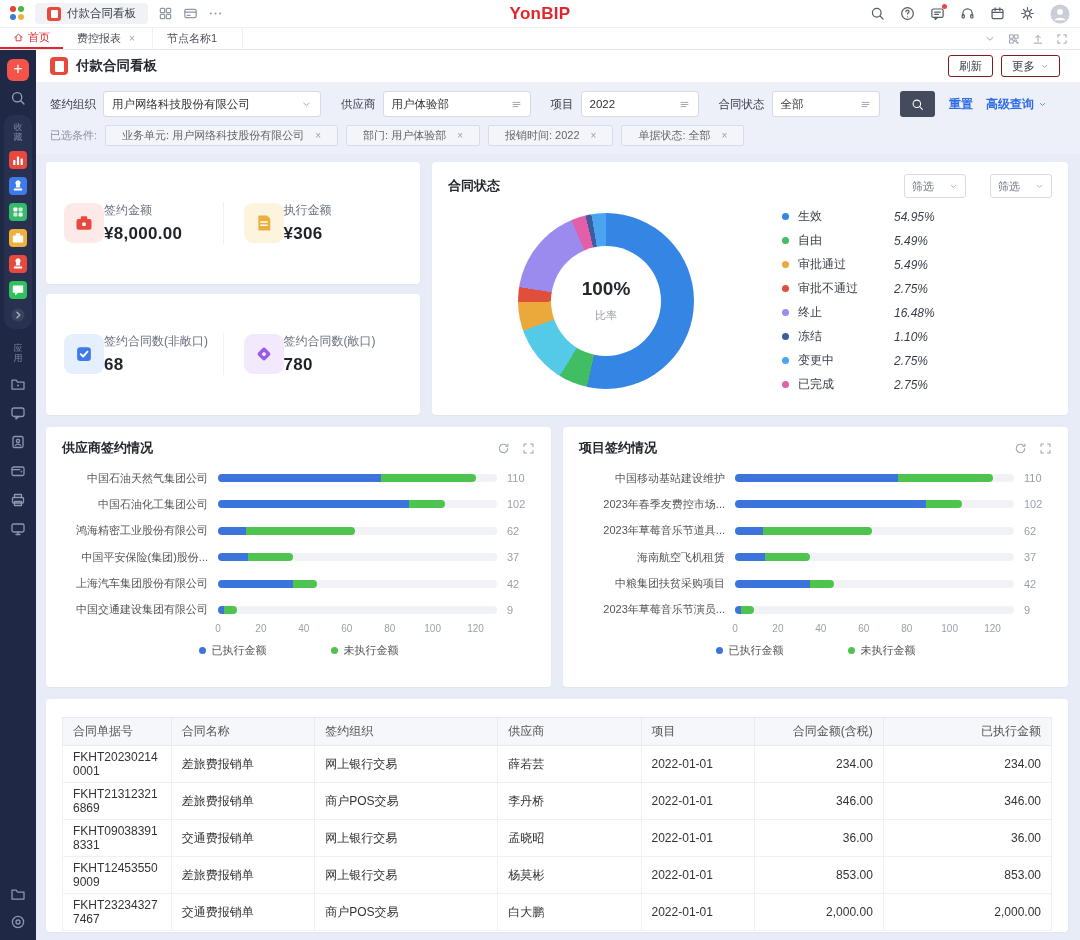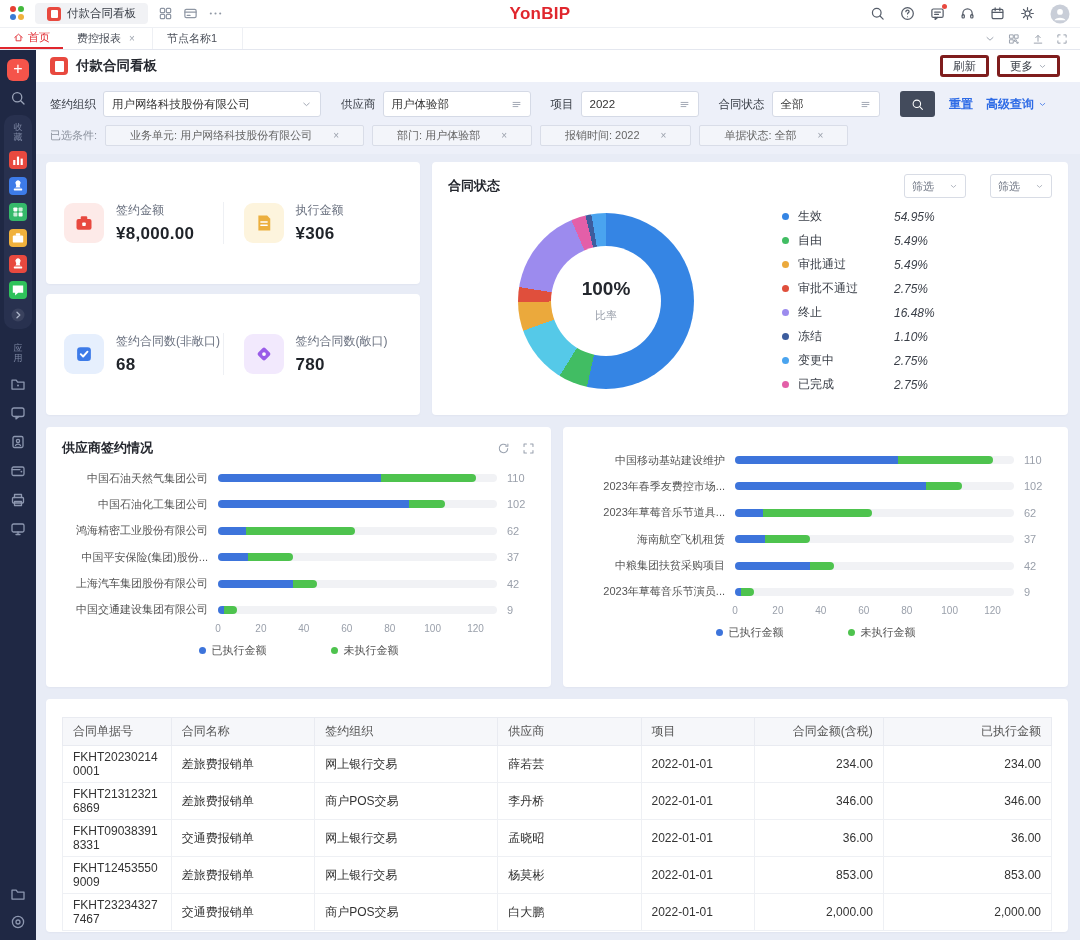--- a/index.html
+++ b/index.html
@@ -47,46 +47,46 @@
   .side-bottom { margin-top:auto; display:flex; flex-direction:column; align-items:center; gap:12px; }
 
   .main { flex:1; display:flex; flex-direction:column; overflow:hidden; }
 
   
   .page-header { background:#fff; height:32px; display:flex; align-items:center; padding:0 20px 0 14px; gap:8px; }
   .ph-ic { width:18px; height:18px; background:#e8493f; border-radius:4px; position:relative; flex-shrink:0; }
   .ph-ic:after { content:""; position:absolute; left:4.5px; top:3.5px; width:9px; height:11px; background:#fff; border-radius:1px; }
   .ph-title { font-size:13.5px; font-weight:bold; color:#24272e; }
   .ph-right { margin-left:auto; display:flex; gap:8px; }
-  .ph-btn { height:22px; background:#fff; border:3px solid #7f1d1d; border-radius:3px; font-size:11.5px; color:#3a3f48; padding:0 10px; display:flex; align-items:center; gap:5px; cursor:pointer; }
+  .ph-btn { height:22px; background:#fff; border:1px solid #7f1d1d; border-radius:3px; font-size:11.5px; color:#3a3f48; padding:0 10px; display:flex; align-items:center; gap:5px; cursor:pointer; }
   .ph-btn .i { width:9px; height:9px; color:#8f97a4; }
 
   
   .filterbar { background:#edf0f9; padding:9px 20px 8px 14px; }
   .filter-row { display:flex; align-items:center; }
   .f-field { display:flex; align-items:center; margin-right:20px; }
   .f-label { font-size:11.5px; color:#3a3f48; margin-right:7px; white-space:nowrap; }
   .f-box { background:#fff; border:1px solid #d5dae6; border-radius:3px; height:26px; display:flex; align-items:center; justify-content:space-between; padding:0 8px; font-size:11.5px; color:#333; cursor:pointer; }
   .f-box .i { width:11px; height:11px; color:#99a0ad; margin-left:6px; flex-shrink:0; }
   .w1{width:218px}.w2{width:148px}.w3{width:118px}.w4{width:108px}
   .search-btn { width:36px; height:26px; background:#434b5c; border-radius:3px; display:flex; align-items:center; justify-content:center; cursor:pointer; margin-right:14px; }
   .search-btn .i { width:13px; height:13px; color:#fff; }
   .blue-link { color:#2e6be6; font-size:12px; cursor:pointer; margin-right:13px; white-space:nowrap; display:flex; align-items:center; gap:4px; font-weight:bold; }
   .blue-link .i { width:9px; height:9px; color:#2e6be6; }
   .tags-row { margin-top:8px; display:flex; align-items:center; gap:8px; font-size:11px; color:#8a909c; }
-  .tag { background:#f3f5fa; border:1px solid #d9dde8; border-radius:2px; padding:2px 24px; color:#666; display:flex; align-items:center; gap:21px; }
+  .tag { background:#f3f5fa; border:1px solid #d9dde8; border-radius:2px; padding:2px 16px; color:#666; display:flex; align-items:center; gap:11px; }
   .tag .x { color:#9aa0ab; font-size:10px; cursor:pointer; }
 
   
   .content { flex:1; padding:8px 12px 8px 10px; display:flex; flex-direction:column; gap:12px; overflow:hidden; }
   .card { background:#fff; border-radius:4px; box-shadow:0 1px 2px rgba(40,60,110,.04); }
   .row1 { display:grid; grid-template-columns:374px 1fr; gap:12px; height:253px; }
   .kpi-col { display:flex; flex-direction:column; gap:10px; }
   .kpi-card { flex:1; display:flex; align-items:center; padding:0 18px; }
-  .kpi { flex:1; display:flex; align-items:center; gap:12px; }
+  .kpi { flex:1; display:flex; align-items:center; }
   .kpi + .kpi { border-left:1px solid #eef0f4; padding-left:20px; }
   .kpi-icon { width:40px; height:40px; border-radius:9px; display:flex; align-items:center; justify-content:center; flex-shrink:0; }
   .kpi-icon .i { width:20px; height:20px; }
   .kpi-label { font-size:12px; color:#6b7280; margin-bottom:5px; white-space:nowrap; }
   .kpi-value { font-size:17px; font-weight:bold; color:#1f2329; letter-spacing:.3px; }
 
   .donut-card { padding:12px 16px; display:flex; flex-direction:column; }
   .card-head { display:flex; align-items:center; justify-content:space-between; }
   .card-title { font-size:13px; font-weight:bold; color:#24272e; }
   .mini-selects { display:flex; gap:24px; }
@@ -721,20 +721,36 @@
                   <span>已执行金额</span>
                 </span>
                 <span class="item">
                   <span class="dot" style="background: rgb(78, 195, 78);"></span>
                   <span>未执行金额</span>
                 </span>
               </div>
           </div>
 
           <div class="card bar-card">
+            <div class="card-head">
+              <span class="card-title">项目签约情况</span>
+              <div class="head-icons">
+                <span class="i">
+                    <svg viewBox="0 0 16 16" fill="none" stroke="currentColor" stroke-width="1.3" stroke-linecap="round" stroke-linejoin="round">
+                      <path d="M13.2 8A5.2 5.2 0 1 1 11.4 4"></path>
+                      <path d="M13.4 2.6v2.6h-2.6"></path>
+                    </svg>
+                  </span>
+                <span class="i">
+                    <svg viewBox="0 0 16 16" fill="none" stroke="currentColor" stroke-width="1.3" stroke-linecap="round" stroke-linejoin="round">
+                      <path d="M2.5 5.5v-3h3M10.5 2.5h3v3M13.5 10.5v3h-3M5.5 13.5h-3v-3"></path>
+                    </svg>
+                  </span>
+              </div>
+            </div>
             <div class="bar-rows" id="bars-2">
                 <div class="bar-row">
                   <span class="bar-lab">中国移动基站建设维护</span>
                   <div class="bar-track">
                     <div class="bar-seg" style="width: 58.4615%; background: rgb(61, 116, 219);"></div>
                     <div class="bar-seg" style="width: 33.8462%; background: rgb(78, 195, 78); border-radius: 0px 4px 4px 0px;"></div>
                   </div>
                   <span class="bar-val">110</span>
                 </div>
                 <div class="bar-row">

